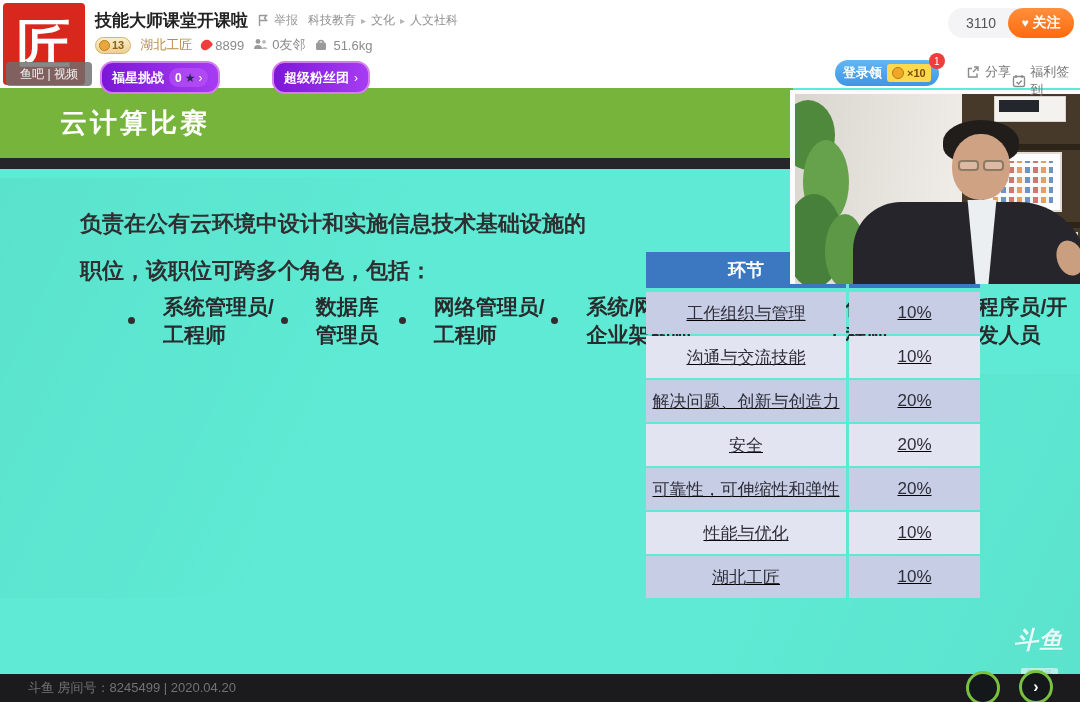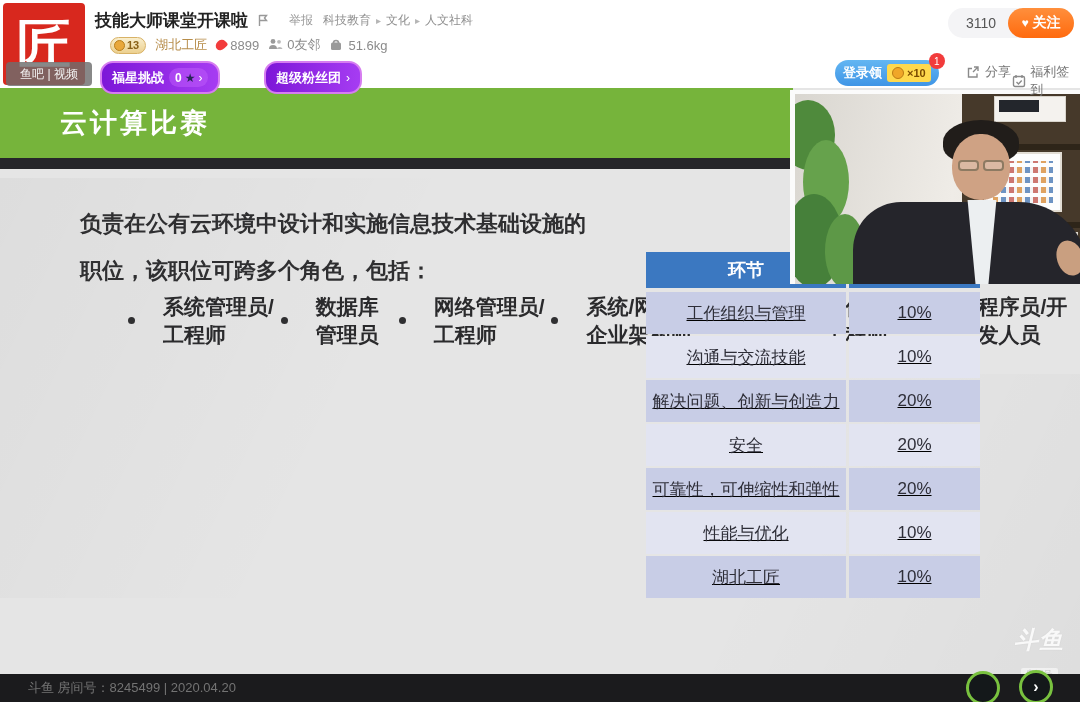--- a/index.html
+++ b/index.html
@@ -6,24 +6,24 @@
   body { font-family:"Liberation Sans","DejaVu Sans",sans-serif; background:#e9e9e9; }
   .stage { position:relative; width:1080px; height:702px; background:#fff; overflow:hidden; margin:0 auto; }
 
   
   .header { position:absolute; top:0; left:0; width:1080px; height:88px; background:#fff; z-index:4; }
   .logo { position:absolute; left:3px; top:3px; width:82px; height:82px; background:#d8281e; border-radius:4px;
           display:flex; align-items:center; justify-content:center; }
   .logo-glyph { color:#fff; font-size:54px; font-weight:700; line-height:1; }
   .title-row { position:absolute; left:95px; top:9px; display:flex; align-items:center; gap:10px; }
   .room-title { font-size:17px; font-weight:700; color:#222; }
-  .report { display:flex; align-items:center; gap:16px; font-size:12px; color:#999; cursor:pointer;justify-content:flex-end; }
+  .report { display:flex; align-items:center; gap:1px; font-size:12px; color:#999; cursor:pointer;justify-content:flex-end; }
   .crumbs { display:flex; align-items:center; gap:5px; font-size:12px; color:#8f8f8f; }
   .crumb-sep { color:#b5b5b5; font-size:10px; }
-  .meta-row { position:absolute; left:110px; top:35px; display:flex; align-items:center; gap:9px; height:20px; }
+  .meta-row { position:absolute; left:95px; top:35px; display:flex; align-items:center; gap:9px; height:20px; }
   .lvl-badge { display:flex; align-items:center; gap:2px; height:17px; padding:0 6px 0 3px; border-radius:9px;
                background:linear-gradient(180deg,#f9eecd,#ecd08f); border:1px solid #d8b266;
                font-size:11px; font-weight:700; color:#8a6118; }
   .lvl-coin { width:11px; height:11px; border-radius:50%; background:#e9a83c; border:1.5px solid #b97f1d; }
   .streamer { font-size:13px; color:#b78d4a; }
   .stat { display:flex; align-items:center; gap:4px; font-size:13px; color:#8b8b8b; }
   .flame { width:10px; height:12px; background:#f23c3c; border-radius:50% 2px 50% 50%; transform:rotate(45deg) scale(0.95); }
   .gicon { width:15px; height:14px; }
   .gicon svg { display:block; }
 
@@ -40,38 +40,38 @@
               background:rgba(110,110,110,0.82); color:#f2f2f2; font-size:12px; display:flex; align-items:center;
               justify-content:center; z-index:6; cursor:pointer; }
   .pill-purple { position:absolute; top:61px; height:33px; border-radius:13px; border:2px solid #d67df0;
                  background:linear-gradient(90deg,#7d17d8,#a63cf2); color:#fff; font-size:13px; font-weight:700;
                  display:flex; align-items:center; padding:0 10px; gap:5px; cursor:pointer; z-index:5; }
   .pill-challenge { left:100px; }
   .pill-challenge .seg2 { display:flex; align-items:center; gap:3px; background:rgba(190,90,250,0.55);
                           border-radius:10px; padding:0 6px; height:19px; font-size:12px; }
   .star-ic { color:#262656; font-size:12px; }
   .pill-arrow { font-size:12px; font-weight:400; }
-  .pill-fans { left:264px; }
+  .pill-fans { left:272px; }
 
   .login-pill { position:absolute; left:835px; top:60px; height:26px; border-radius:14px;
                 background:linear-gradient(180deg,#63b6f2,#3f95e6); display:flex; align-items:center;
                 padding:0 8px; gap:5px; z-index:5; cursor:pointer; }
   .login-label { color:#fff; font-size:13px; font-weight:700; }
   .coin-box { display:flex; align-items:center; gap:3px; background:#ffd94d; border-radius:3px; height:18px; padding:0 5px; }
   .coin { width:12px; height:12px; border-radius:50%; background:#f0a728; border:1.5px solid #bd7c14; }
   .coin-mult { font-size:11px; font-weight:700; color:#7a4a00; }
   .red-dot { position:absolute; right:-6px; top:-7px; width:16px; height:16px; border-radius:50%; background:#f23b3b;
              color:#fff; font-size:10px; display:flex; align-items:center; justify-content:center; }
   .hdr-action { position:absolute; top:63px; display:flex; align-items:center; gap:4px; font-size:13px; color:#777;
                 cursor:pointer; z-index:5; }
   .act-share { left:966px; }
   .act-checkin { left:1012px; }
 
   
-  .player { position:absolute; left:0; top:88px; width:1080px; height:586px; background:#e5e5e5; overflow:hidden; }
+  .player { position:absolute; left:0; top:88px; width:1080px; height:586px; background:#5eead4; overflow:hidden; }
   .deco-a { position:absolute; left:0; top:90px; width:640px; height:420px;
             background:linear-gradient(115deg, rgba(0,0,0,0.035), rgba(0,0,0,0) 55%); }
   .deco-b { position:absolute; right:0; bottom:0; width:520px; height:300px;
             background:linear-gradient(295deg, rgba(0,0,0,0.03), rgba(0,0,0,0) 60%); }
   .banner { position:absolute; left:0; top:0; width:793px; height:70px; background:#76b43b;
             display:flex; align-items:center; }
   .banner-title { margin-left:60px; color:#fff; font-size:27px; font-weight:700; letter-spacing:3px; }
   .darkbar { position:absolute; left:0; top:70px; width:793px; height:11px; background:#26262a; }
   .para { position:absolute; left:80px; top:112px; width:580px; font-size:22px; line-height:47px;
           font-weight:700; color:#2f2f31; white-space:pre-line; }

